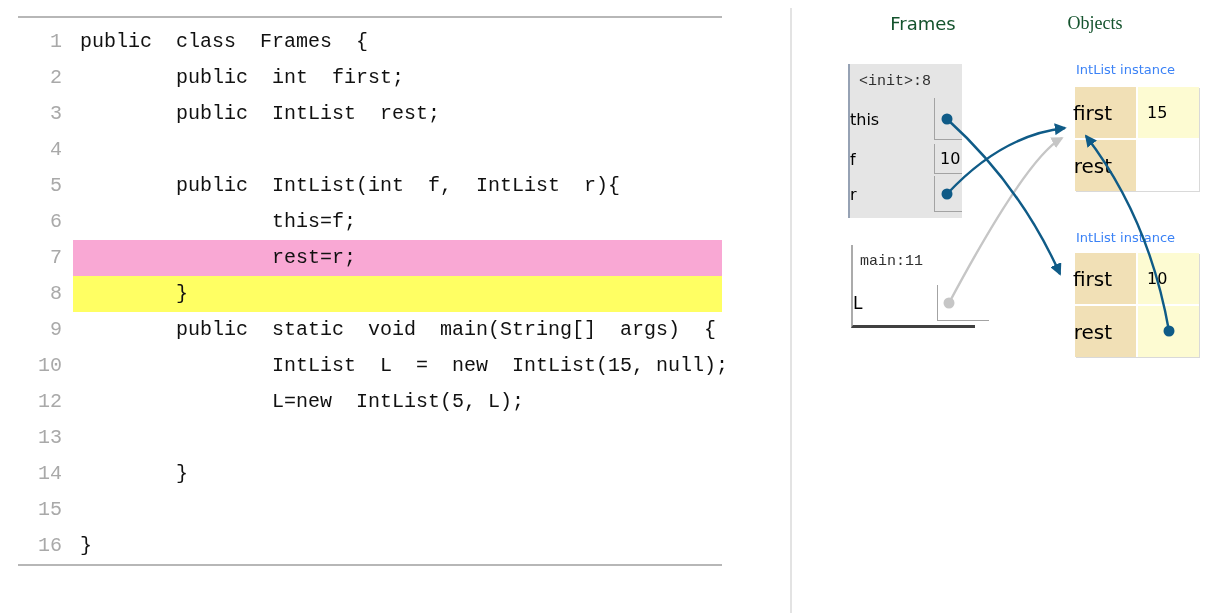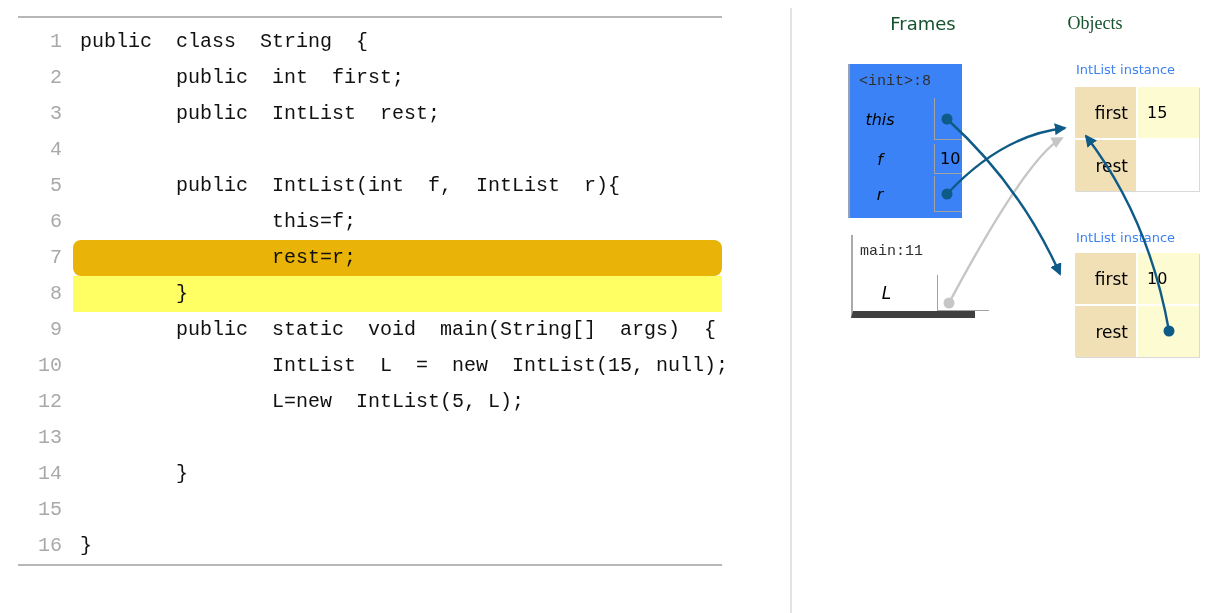--- a/index.html
+++ b/index.html
@@ -8,71 +8,71 @@
 
   
   .code-panel{position:absolute;left:18px;top:16px;width:704px;
               border-top:2px solid #b7b7b7;border-bottom:2px solid #b7b7b7;
               padding:6px 0 0 0;box-sizing:content-box;}
   .code-row{display:flex;height:36px;}
   .lineno{width:44px;flex:none;text-align:right;color:#a9a9a9;
           font:20px/36px "Liberation Mono", monospace;}
   .codetext{flex:1;margin:0 0 0 11px;padding:0 0 0 7px;white-space:pre;
             font:20px/36px "Liberation Mono", monospace;color:#111;}
-  .hl-prev .codetext{background:#eab308;border-radius:8px;}
+  .hl-prev .codetext{background:#f9a8d4;}
   .hl-current .codetext{background:#ffff63;}
 
   
   .divider{position:absolute;left:790px;top:8px;width:2px;height:605px;background:#e3e3e3;}
 
   
   .viz-heading{position:absolute;top:13px;width:140px;text-align:center;
                font-size:18px;color:#14532d;}
   .frames-heading{left:853px;}
   .objects-heading{left:1025px;font-family:Liberation Serif, serif;}
 
   
   .frame{position:absolute;box-sizing:border-box;}
   .frame-init{left:848px;top:64px;width:114px;height:154px;
-              background:#3b82f6;border-left:2px solid #96a2b4;}
-  .frame-main{left:851px;top:235px;width:124px;height:83px;
-              border-left:2px solid #ababab;border-bottom:7px solid #404040;}
+              background:#e5e5e5;border-left:2px solid #96a2b4;}
+  .frame-main{left:851px;top:245px;width:124px;height:83px;
+              border-left:2px solid #ababab;border-bottom:3px solid #404040;}
   .frame-title{position:absolute;top:9px;left:9px;
                font:15px "Liberation Mono", monospace;color:#2f2f2f;}
   .var-row{position:absolute;left:0;right:0;}
-  .var-name{position:absolute;left:0;width:60px;text-align:center;top:50%;
-            transform:translateY(-50%);font-size:16px;color:#000;font-style:italic;}
+  .var-name{position:absolute;left:0;width:60px;text-align:left;top:50%;
+            transform:translateY(-50%);font-size:16px;color:#000;}
   .frame-main .var-name{width:67px;font-size:17px;}
   .var-cell{position:absolute;left:84px;right:0;top:0;bottom:0;
             border-left:1px solid #a3a3a3;border-bottom:1px solid #a3a3a3;
             display:flex;align-items:center;padding-left:5px;font-size:16px;color:#000;}
   .frame-main .var-cell{right:auto;width:46px;}
 
   
   .obj-label{position:absolute;left:1076px;font-size:13px;color:#3b82f6;}
   .obj-table{position:absolute;left:1075px;display:grid;
              grid-template-columns:61px 61px;grid-auto-rows:51px;gap:2px;
              background:#fff;box-shadow:1px 1px 0 0 #d9d9d9;}
   .fcell{background:#f1e0b6;display:flex;align-items:center;justify-content:flex-end;
-         padding-right:8px;font-size:17px;color:#000;box-sizing:border-box;}
+         padding-right:24px;font-size:20px;color:#000;box-sizing:border-box;}
   .vcell{background:#fdfbd2;display:flex;align-items:center;
          padding-left:9px;font-size:16px;color:#000;box-sizing:border-box;}
 
   
   .arrows{position:absolute;left:0;top:0;pointer-events:none;}
 </style>
 </head>
 <body>
 
 <div class="page">
 
   <div class="code-panel">
     <div class="code-row">
         <span class="lineno">1</span>
-        <pre class="codetext">public  class  String  {</pre>
+        <pre class="codetext">public  class  Frames  {</pre>
       </div>
     <div class="code-row">
         <span class="lineno">2</span>
         <pre class="codetext">        public  int  first;</pre>
       </div>
     <div class="code-row">
         <span class="lineno">3</span>
         <pre class="codetext">        public  IntList  rest;</pre>
       </div>
     <div class="code-row">

